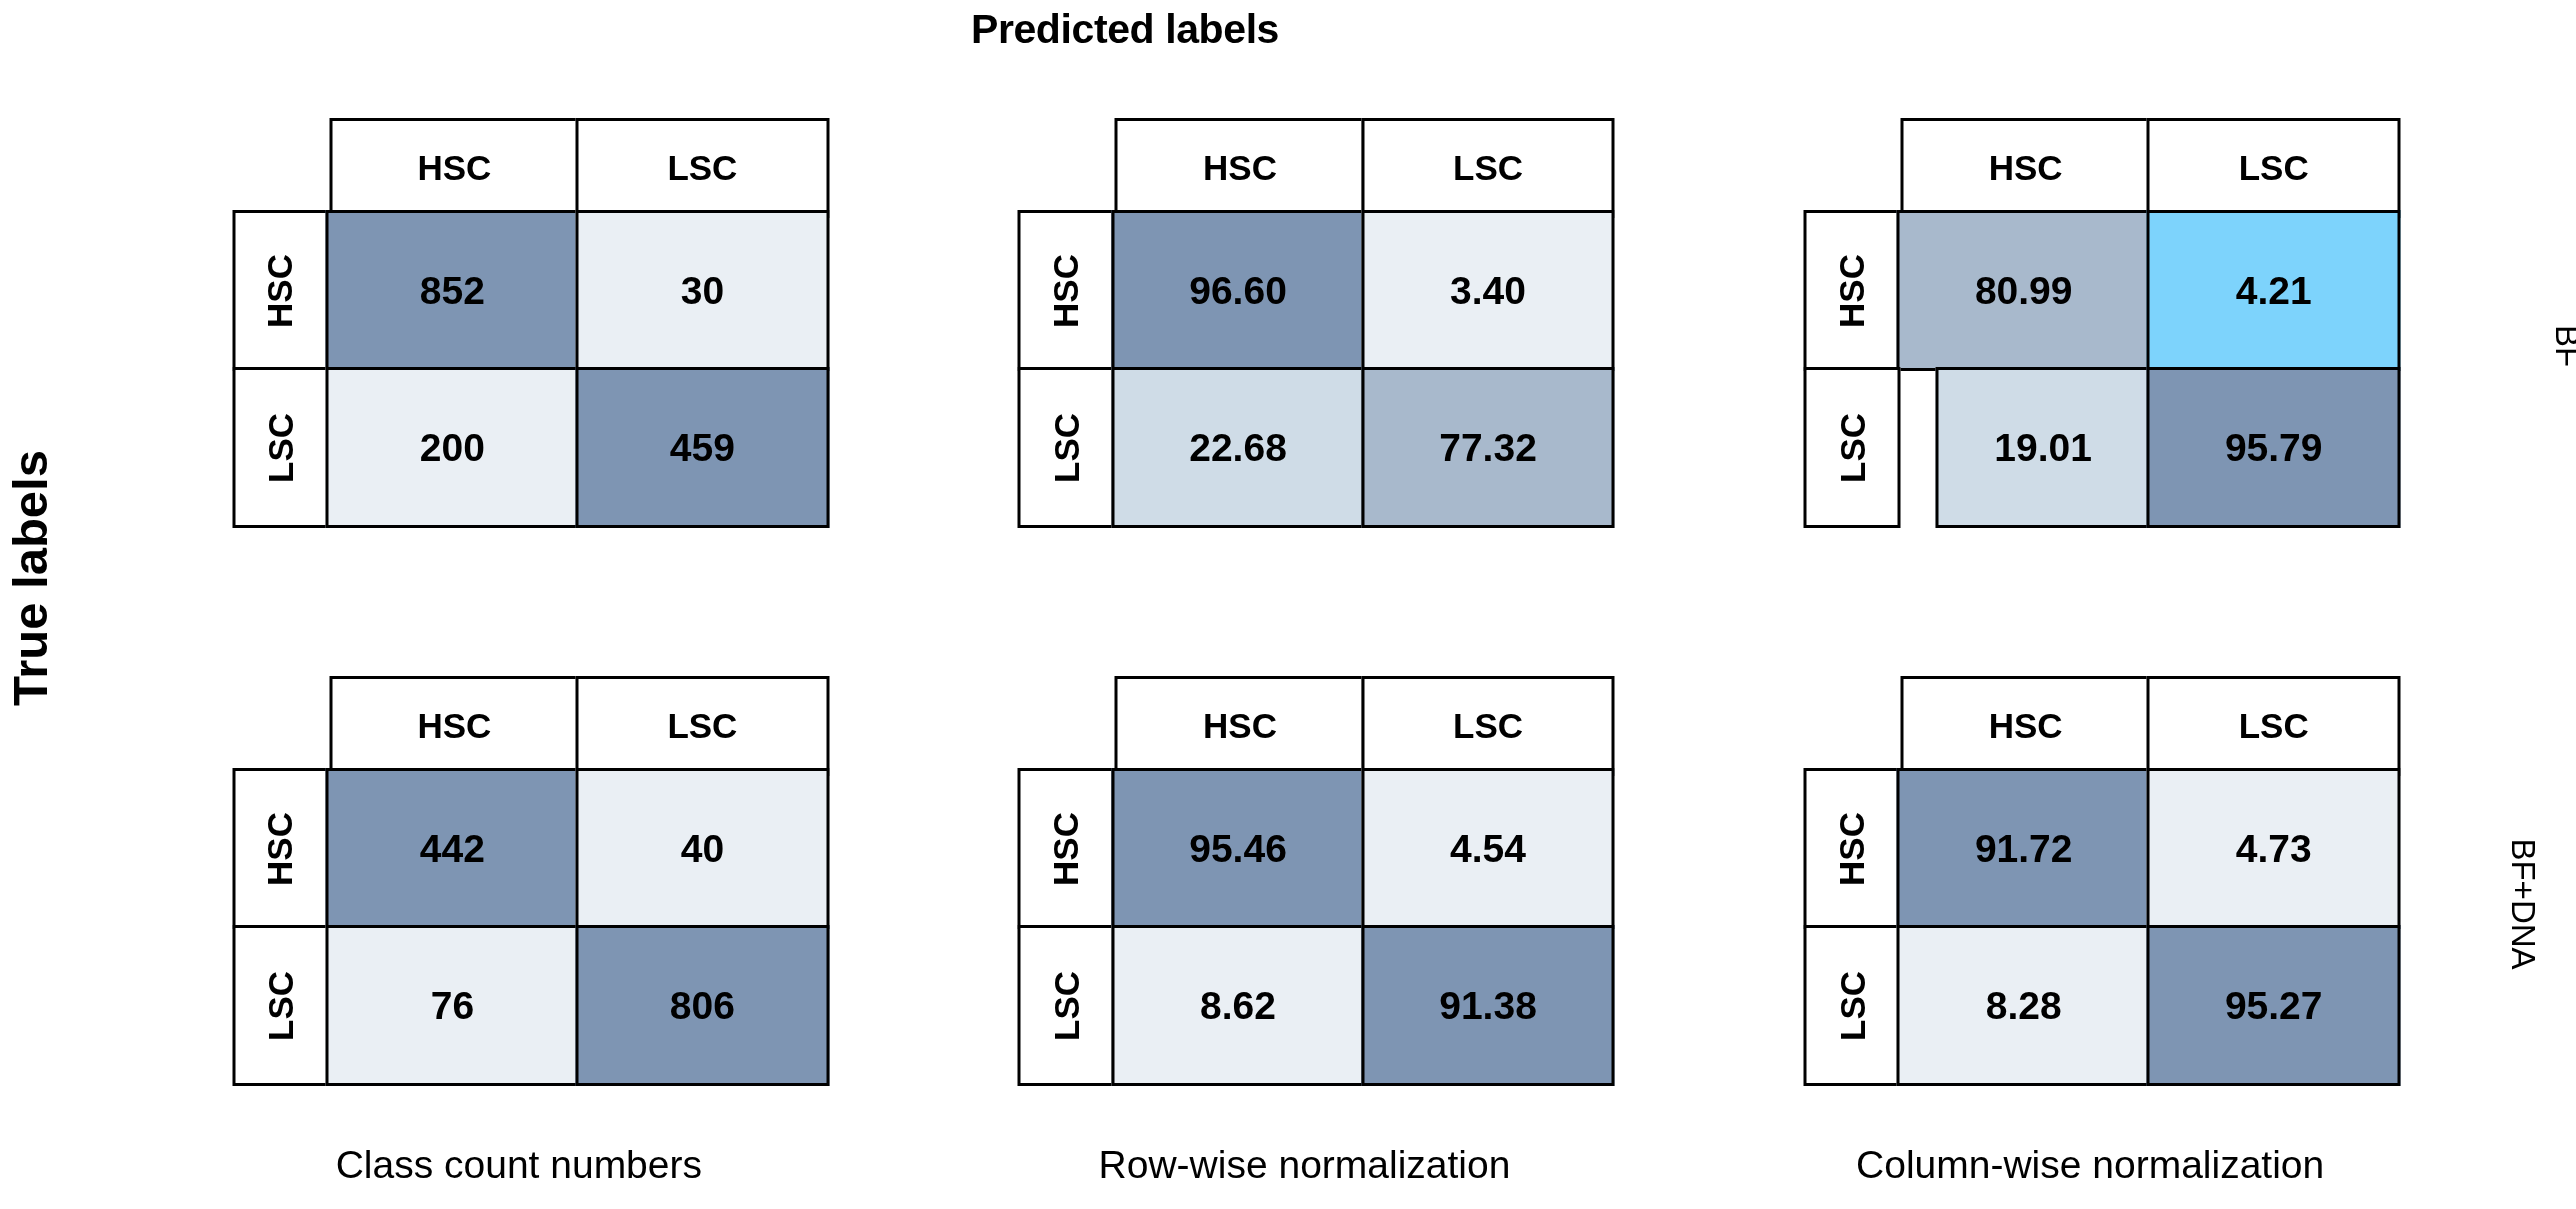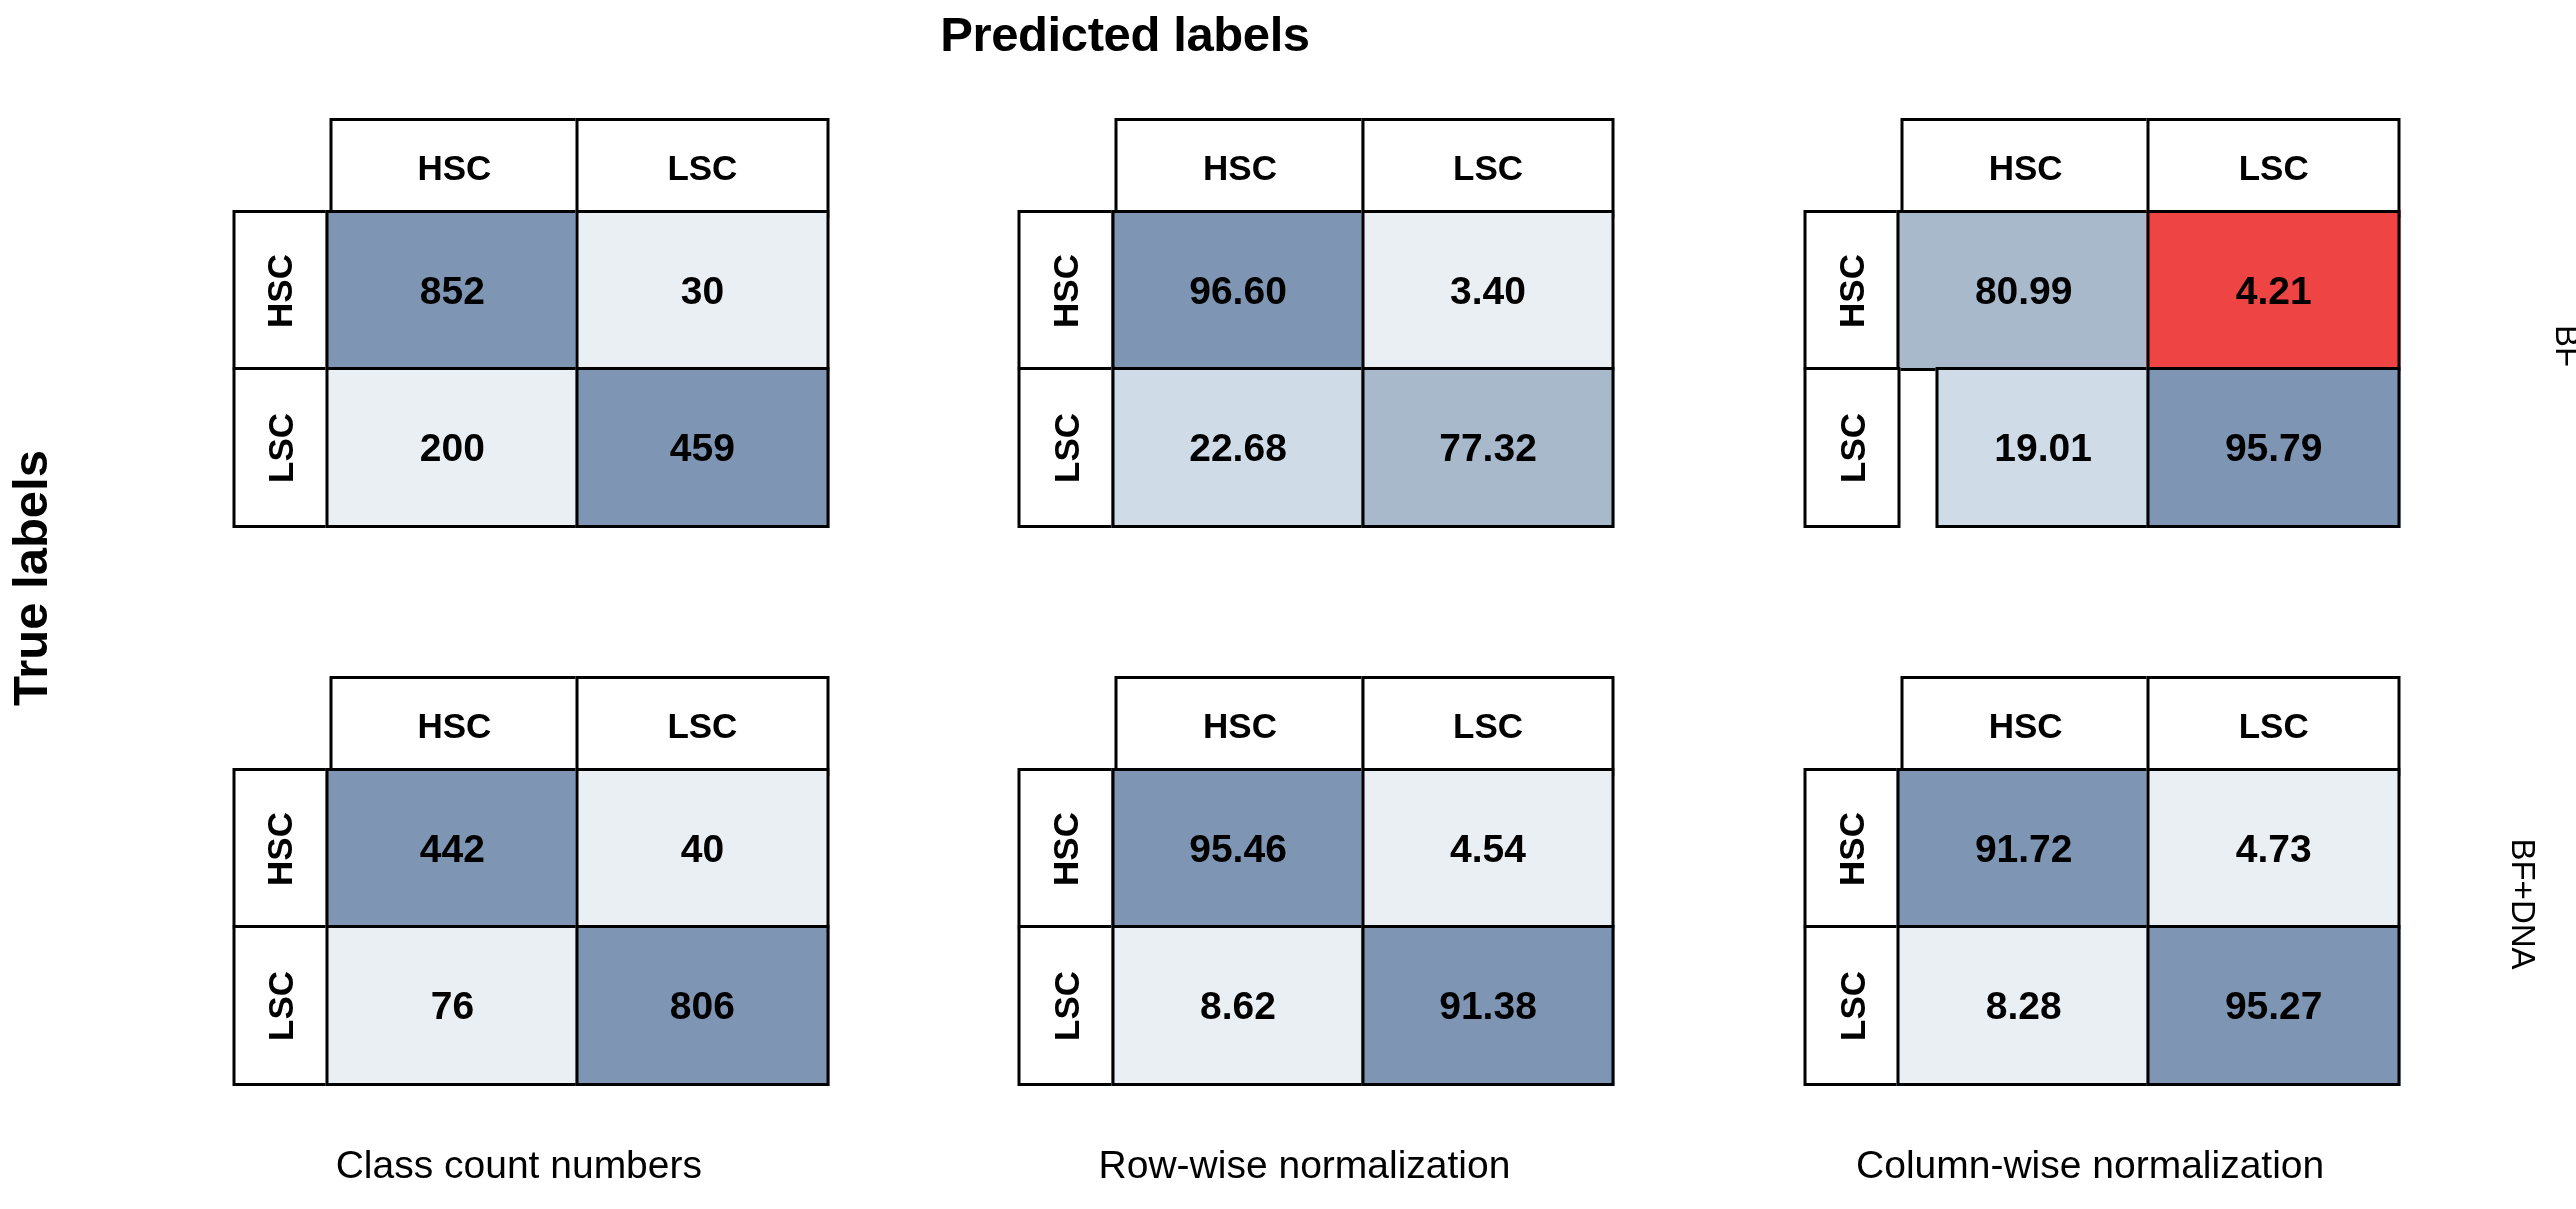--- a/index.html
+++ b/index.html
@@ -3,21 +3,21 @@
 <meta charset="utf-8">
 <style>
   html,body{margin:0;padding:0;background:#ffffff;}
   body{width:2576px;height:1209px;font-family:"Liberation Sans",sans-serif;color:#000;overflow:hidden;}
 
   #figure{position:relative;width:2576px;height:1209px;}
 
   
   #title{
     position:absolute;top:6.3px;left:0;width:2250px;text-align:center;
-    font-size:49px;font-weight:bold;letter-spacing:-0.4px;
+    font-size:41px;font-weight:bold;letter-spacing:-0.4px;
   }
 
   
   #ylabel{
     position:absolute;left:-214px;top:550px;width:487px;text-align:center;
     font-size:49px;font-weight:bold;transform:rotate(-90deg);
     transform-origin:center center;white-space:nowrap;
   }
 
   
@@ -122,21 +122,21 @@
       </div>
       <div class="cellwrap">
         <div class="cm">
           <div class="corner"></div>
           <div class="hdr first">HSC</div>
           <div class="hdr">LSC</div>
           <div class="rlab">
             <span>HSC</span>
           </div>
           <div class="vcell" style="background: rgb(168, 185, 204);">80.99</div>
-          <div class="vcell" style="background: #ef4444;">4.21</div>
+          <div class="vcell" style="background: #7dd3fc;">4.21</div>
           <div class="rlab">
             <span>LSC</span>
           </div>
           <div class="vcell" style="background: rgb(207, 220, 231); margin-left: 35px;">19.01</div>
           <div class="vcell" style="background: rgb(126, 149, 179);">95.79</div>
         </div>
         <div class="rowlabel">BF</div>
       </div>
       <div></div>
       <div></div>

